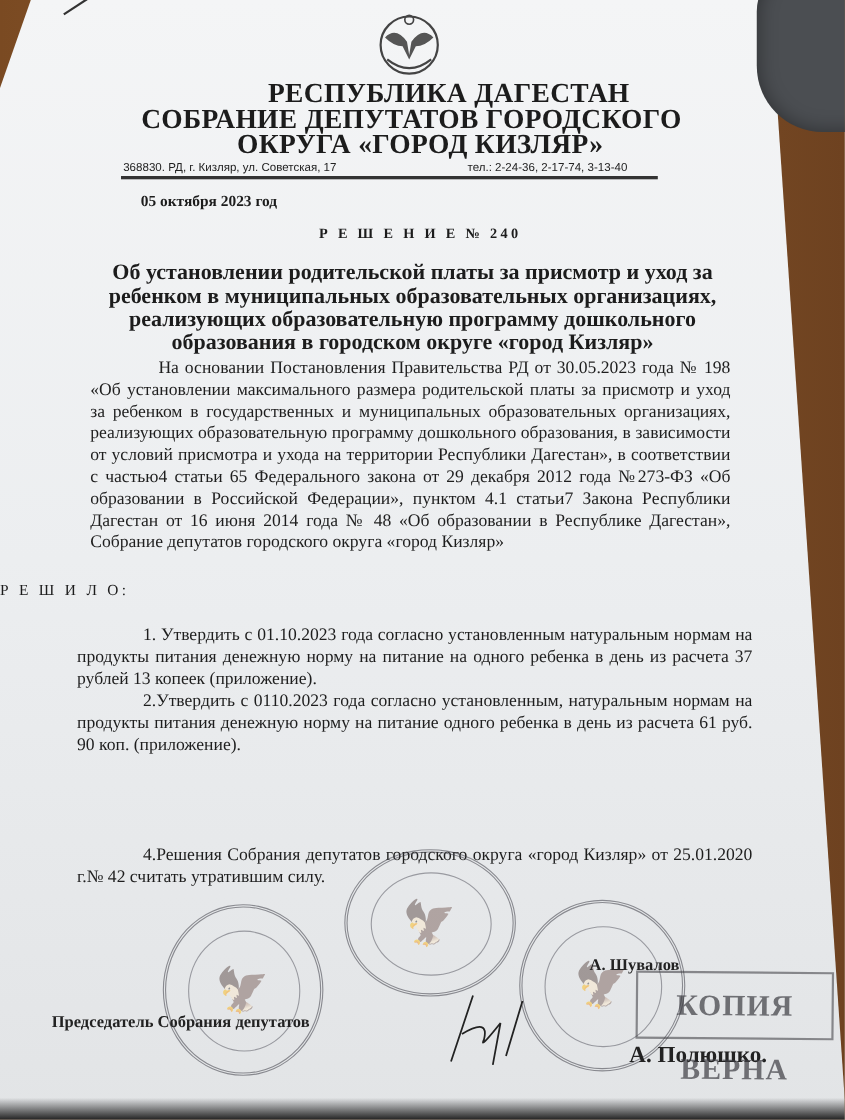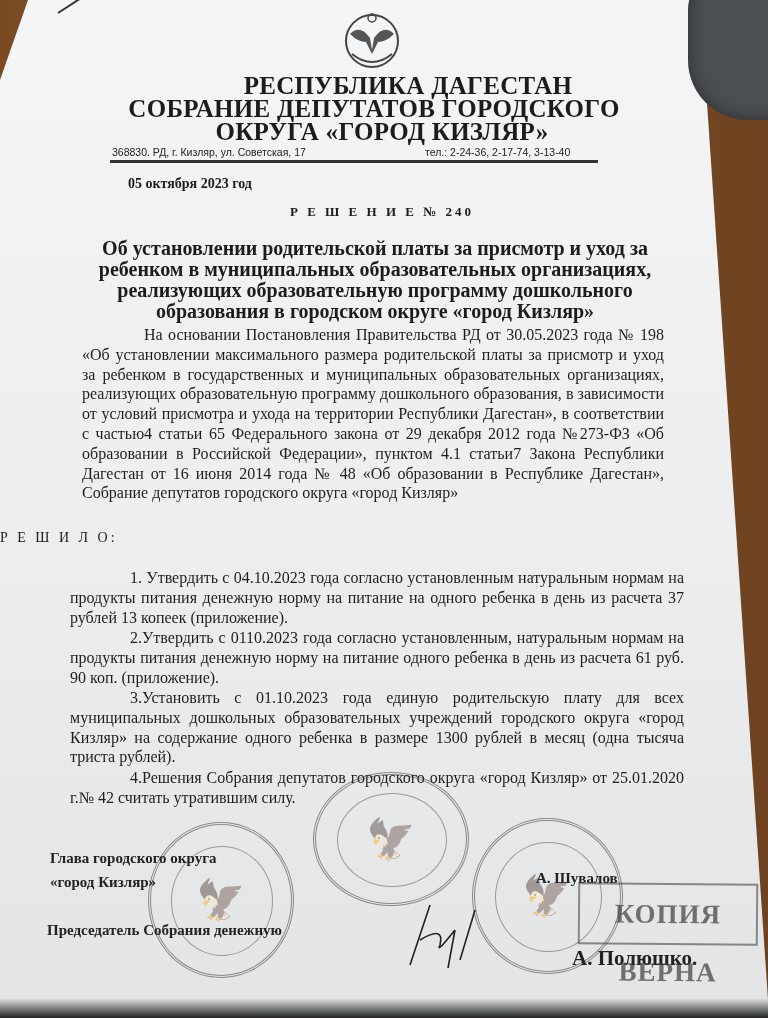--- a/index.html
+++ b/index.html
@@ -86,46 +86,41 @@
   <div class="addr">368830. РД, г. Кизляр, ул. Советская, 17</div>
   <div class="phone">тел.: 2-24-36, 2-17-74, 3-13-40</div>
   <div class="rule"></div>
 
   <div class="date">05 октября 2023 год</div>
   <div class="dec-title">Р Е Ш Е Н И Е № 240</div>
   <div class="subject">Об установлении родительской платы за присмотр и уход за ребенком в муниципальных образовательных организациях, реализующих образовательную программу дошкольного образования в городском округе «город Кизляр»</div>
   <div class="preamble">На основании Постановления Правительства РД от 30.05.2023 года № 198 «Об установлении максимального размера родительской платы за присмотр и уход за ребенком в государственных и муниципальных образовательных организациях, реализующих образовательную программу дошкольного образования, в зависимости от условий присмотра и ухода на территории Республики Дагестан», в соответствии с частью4 статьи 65 Федерального закона от 29 декабря 2012 года №273-ФЗ «Об образовании в Российской Федерации», пунктом 4.1 статьи7 Закона Республики Дагестан от 16 июня 2014 года № 48 «Об образовании в Республике Дагестан», Собрание депутатов городского округа «город Кизляр»</div>
   <div class="reshilo">Р Е Ш И Л О:</div>
 
-  <div class="item i1">1. Утвердить с 04.10.2023 года согласно установленным натуральным нормам на продукты питания денежную норму на питание на одного ребенка в день из расчета 37 рублей 13 копеек (приложение).</div>
+  <div class="item i1">1. Утвердить с 01.10.2023 года согласно установленным натуральным нормам на продукты питания денежную норму на питание на одного ребенка в день из расчета 37 рублей 13 копеек (приложение).</div>
   <div class="item i2">2.Утвердить с 0110.2023 года согласно установленным, натуральным нормам на продукты питания денежную норму на питание одного ребенка в день из расчета 61 руб. 90 коп.  (приложение).</div>
-  <div class="item i3">3.Установить с 01.10.2023 года единую родительскую плату для всех муниципальных дошкольных образовательных учреждений городского округа «город Кизляр» на содержание одного ребенка в размере 1300 рублей в месяц (одна тысяча триста рублей).</div>
   <div class="item i4">4.Решения Собрания депутатов городского округа «город Кизляр» от 25.01.2020 г.№ 42 считать утратившим силу.</div>
 
   <div class="stamp st1">
     <div class="inner"></div>
     <span class="eagle">🦅</span>
   </div>
   <div class="stamp st2">
     <div class="inner"></div>
     <span class="eagle">🦅</span>
   </div>
   <div class="stamp st3">
     <div class="inner"></div>
     <span class="eagle">🦅</span>
   </div>
 
-  <div class="sig-l1">
-    <div>Глава городского округа</div>
-    <div>«город Кизляр»</div>
-  </div>
   <div class="sig-r1">А. Шувалов</div>
 
   <div class="sig-l2">
-    <div>Председатель Собрания денежную</div>
+    <div>Председатель Собрания депутатов</div>
   </div>
   <div class="sig-r2">А. Полюшко.</div>
 
   <svg class="signature" viewBox="0 0 90 70">
     <path d="M10 65 L30 5 M20 40 Q45 25 40 45 Q35 55 55 30 L48 68 M60 60 L75 10" fill="none" stroke="#222" stroke-width="1.6"></path>
   </svg>
 
   <div class="copy-stamp">КОПИЯ ВЕРНА</div>
 </div>
 

